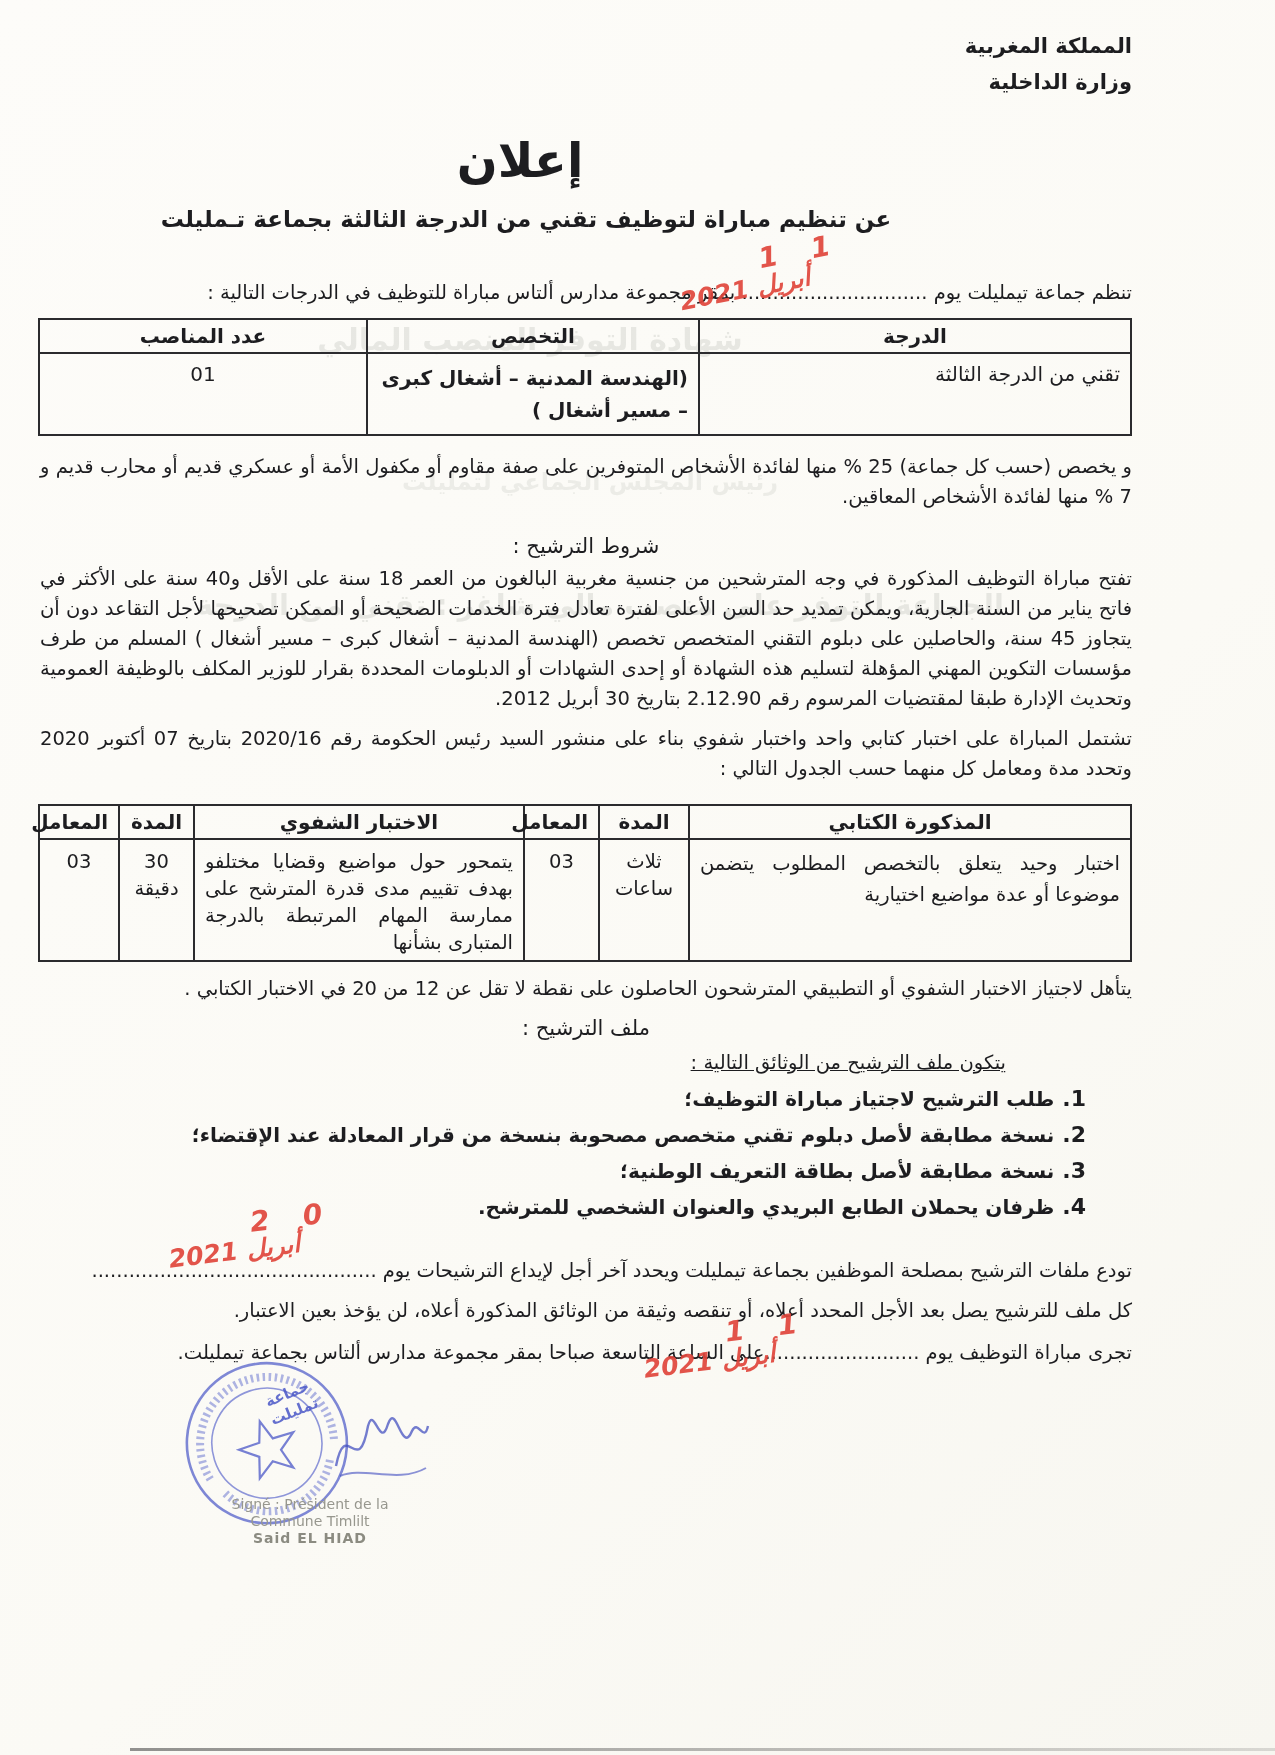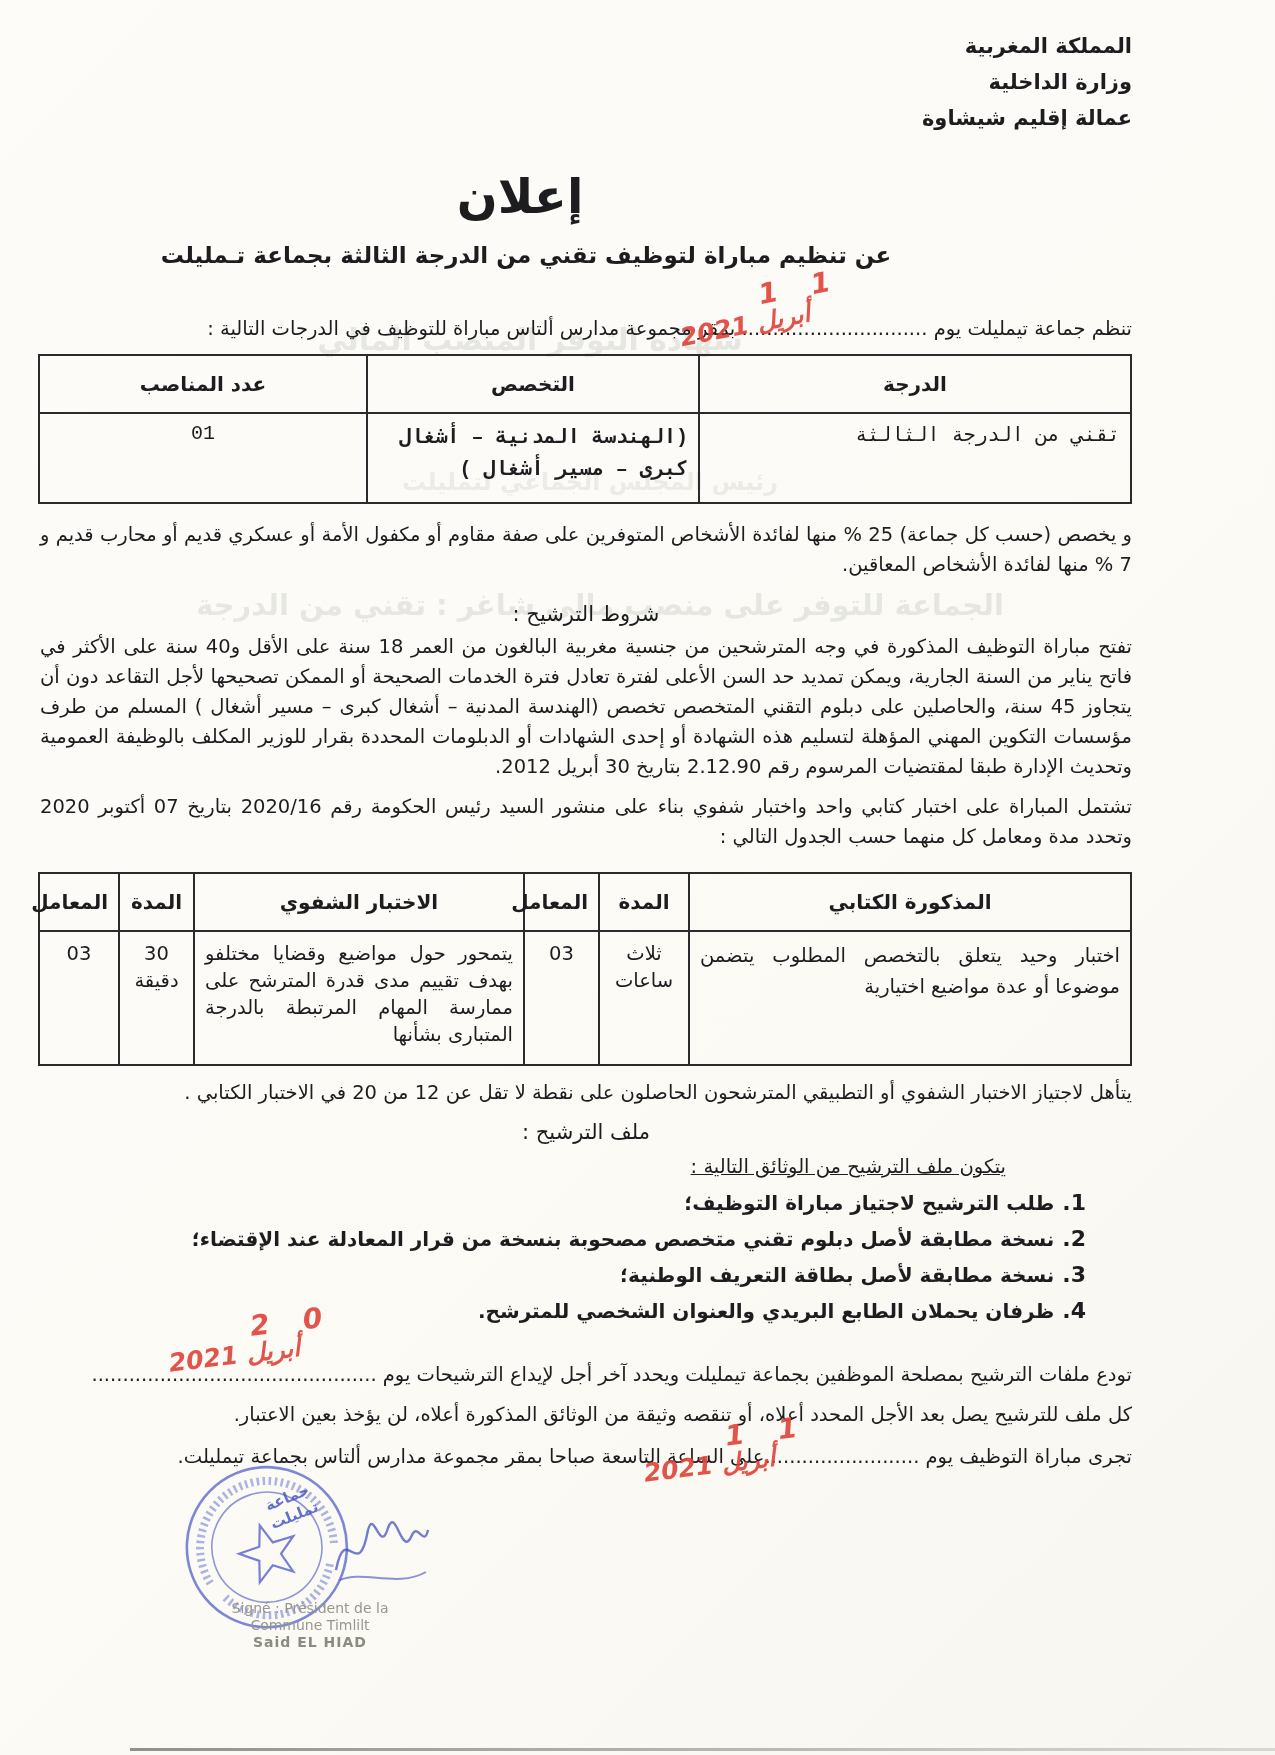--- a/index.html
+++ b/index.html
@@ -28,23 +28,23 @@
   .intro { margin-top:46px; text-align:right; }
   .quota { margin-top:16px; }
   .sec-head { margin-top:22px; font-size:21px; font-weight:normal; text-align:center; }
   .cond-body { margin-top:6px; line-height:30px; }
   .exam-intro { margin-top:10px; }
   .qualif { margin-top:12px; text-align:right; }
   .file-head { margin-top:12px; }
   .file-intro { margin-top:8px; text-align:right; padding-right:126px;text-decoration:underline; }
 
   .tbl { border-collapse:collapse; width:100%; table-layout:fixed; margin-top:10px; background:transparent; }
-  .tbl th, .tbl td { border:2px solid #2b2b2e; padding:16px 10px; }
+  .tbl th, .tbl td { border:2px solid #2b2b2e; padding:4px 10px; }
   .tbl th { font-weight:bold; font-size:20px; text-align:center; height:32px; }
-  .tbl1 td { height:82px; vertical-align:top; font-size:20px; padding-top:8px;font-family:Liberation Mono, monospace; }
+  .tbl1 td { height:82px; vertical-align:top; font-size:20px; padding-top:8px; }
   .tbl2 { margin-top:20px; }
   .cell-grade { text-align:right; }
   .cell-spec { text-align:right; font-weight:bold; line-height:32px;border-radius:28px; }
   .cell-posts { text-align:center; }
   .tbl2 td { vertical-align:top; font-size:19.5px; padding-top:8px; }
   .cell-written { text-align:justify; line-height:31px; }
   .cell-oral { text-align:justify; line-height:27px; }
   .cell-dur, .cell-coef { text-align:center; line-height:27px; }
 
   .doc-list { margin-top:4px; margin-right:46px; }
@@ -84,21 +84,20 @@
 
   <div class="ghost g1">شهادة  التوفر المنصب المالي</div>
   <div class="ghost g3">رئيس المجلس الجماعي لتمليلت</div>
   <div class="ghost g2">الجماعة للتوفر على منصب مالي شاغر : تقني من الدرجة</div>
 
   <div class="content">
 
     <div class="gov-header">
       <div>المملكة المغربية</div>
       <div>وزارة الداخلية</div>
-      <div>عمالة إقليم شيشاوة</div>
     </div>
 
     <div class="title">إعلان</div>
     <div class="subtitle">عن تنظيم مباراة لتوظيف تقني من الدرجة الثالثة بجماعة تـمليلت</div>
 
     <div class="par intro rel">
       <span>تنظم جماعة تيمليلت يوم .............................. بمقر مجموعة مدارس ألتاس مباراة للتوظيف في الدرجات التالية :</span>
       <span class="hw-stamp hw-top">
         <span class="hw-day">1 1</span>
         <span class="hw-rest">أبريل 2021</span>

